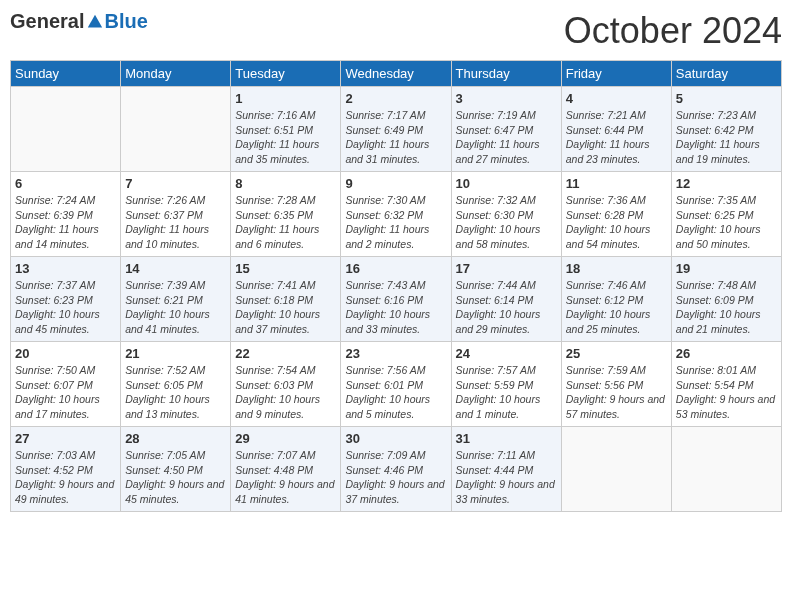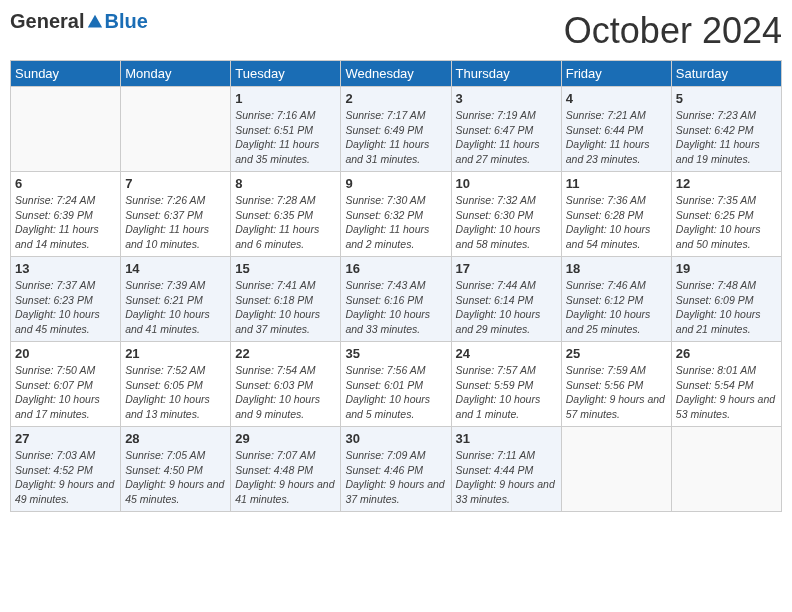--- a/index.html
+++ b/index.html
@@ -260,21 +260,21 @@
 Sunset: 6:05 PM
 Daylight: 10 hours and 13 minutes.</div>
         </td>
         <td>
           <span class="day-number">22</span>
           <div class="day-info">Sunrise: 7:54 AM
 Sunset: 6:03 PM
 Daylight: 10 hours and 9 minutes.</div>
         </td>
         <td>
-          <span class="day-number">35</span>
+          <span class="day-number">23</span>
           <div class="day-info">Sunrise: 7:56 AM
 Sunset: 6:01 PM
 Daylight: 10 hours and 5 minutes.</div>
         </td>
         <td>
           <span class="day-number">24</span>
           <div class="day-info">Sunrise: 7:57 AM
 Sunset: 5:59 PM
 Daylight: 10 hours and 1 minute.</div>
         </td>

